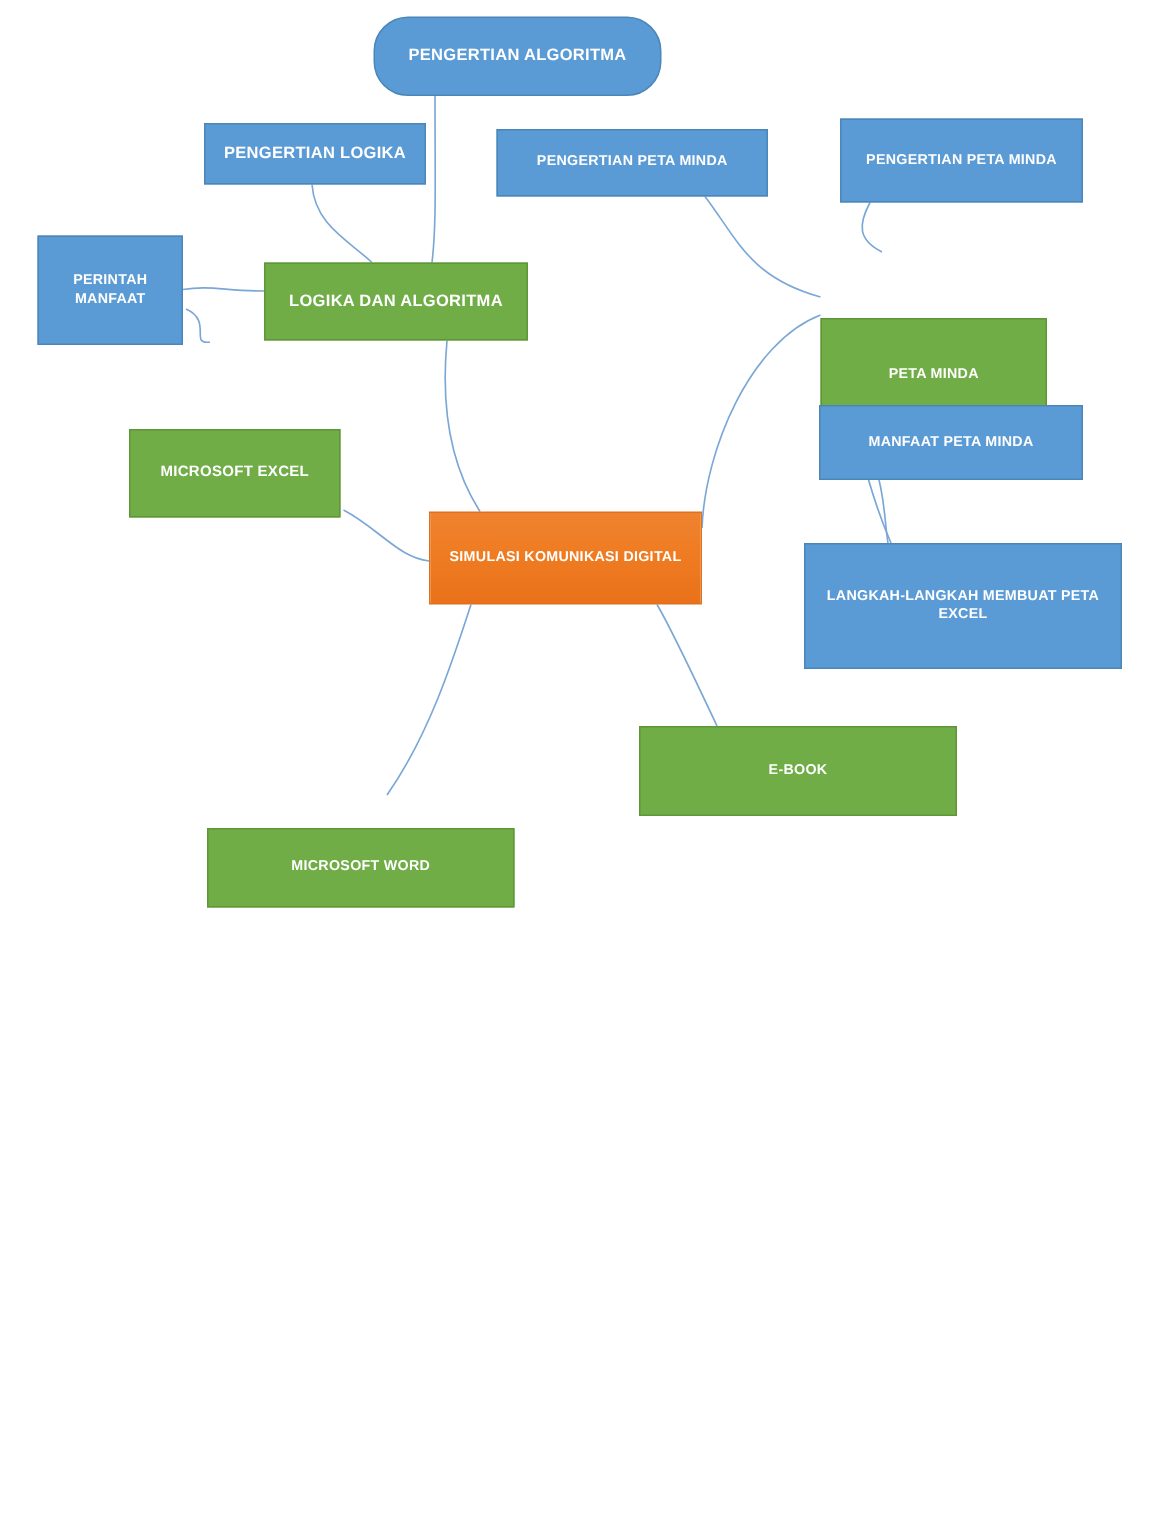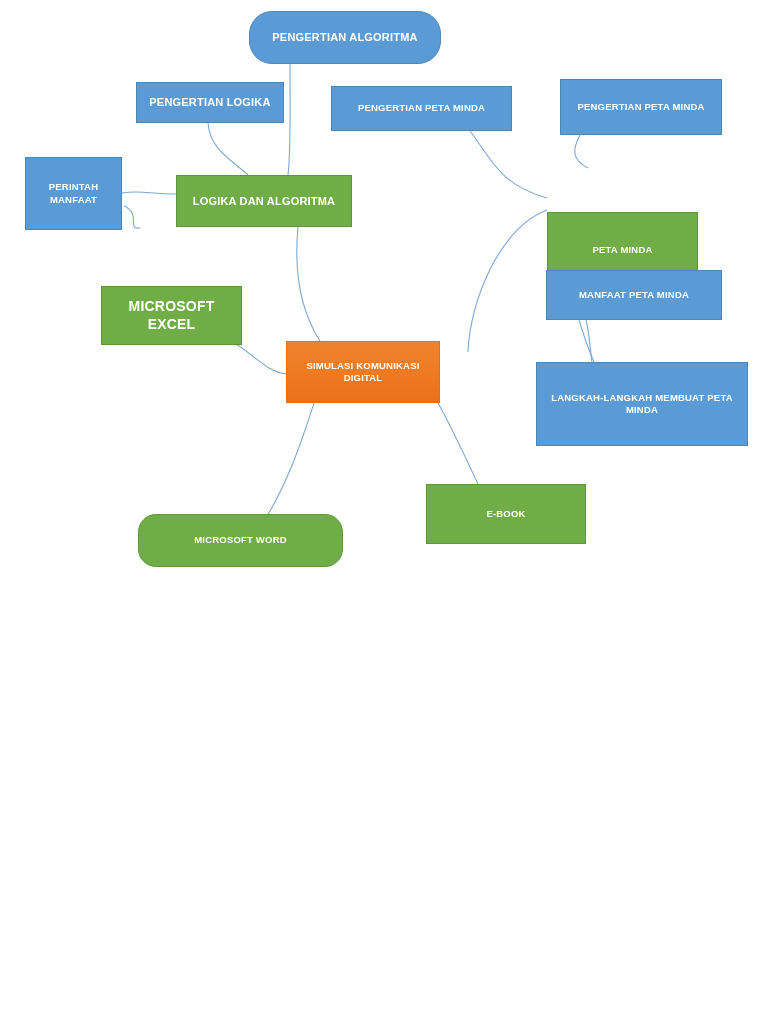--- a/index.html
+++ b/index.html
@@ -97,30 +97,30 @@
       </div>
       <div class="node green" style="left: 176px; top: 175px; width: 176px; height: 52px; font-size: 11px;">
         <span>LOGIKA DAN ALGORITMA</span>
       </div>
       <div class="node green" style="left: 547px; top: 168px; width: 151px; height: 77px; font-size: 9.5px; margin-top: 44px;">
         <span>PETA MINDA</span>
       </div>
       <div class="node blue" style="left: 546px; top: 270px; width: 176px; height: 50px; font-size: 9.5px; justify-content: flex-end;">
         <span>MANFAAT PETA MINDA</span>
       </div>
-      <div class="node green" style="left: 101px; top: 286px; width: 141px; height: 59px; font-size: 14px;">
+      <div class="node green" style="left: 86px; top: 286px; width: 141px; height: 59px; font-size: 10px;">
         <span>MICROSOFT EXCEL</span>
       </div>
-      <div class="node orange" style="left: 286px; top: 341px; width: 154px; height: 62px; font-size: 9.5px;">
+      <div class="node orange" style="left: 286px; top: 341px; width: 182px; height: 62px; font-size: 9.5px;">
         <span>SIMULASI KOMUNIKASI DIGITAL</span>
       </div>
       <div class="node blue" style="left: 536px; top: 362px; width: 212px; height: 84px; font-size: 9.5px;">
-        <span>LANGKAH-LANGKAH MEMBUAT PETA MINDA</span>
+        <span>LANGKAH-LANGKAH MEMBUAT PETA EXCEL</span>
       </div>
-      <div class="node green" style="left: 426px; top: 484px; width: 160px; height: 60px; font-size: 9.5px; justify-content: center;">
+      <div class="node green" style="left: 426px; top: 484px; width: 212px; height: 60px; font-size: 9.5px; justify-content: center;">
         <span>E-BOOK</span>
       </div>
-      <div class="node green" style="left: 138px; top: 514px; width: 205px; height: 53px; font-size: 9.5px; border-radius: 18px;">
+      <div class="node green" style="left: 138px; top: 552px; width: 205px; height: 53px; font-size: 9.5px;">
         <span>MICROSOFT WORD</span>
       </div>
     </div>
 
 </div>
 
 </body></html>

